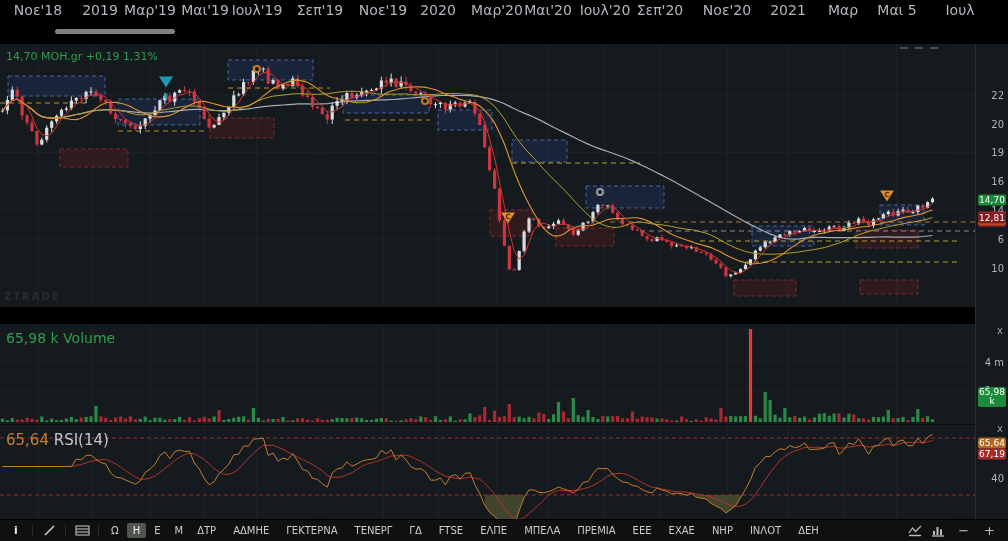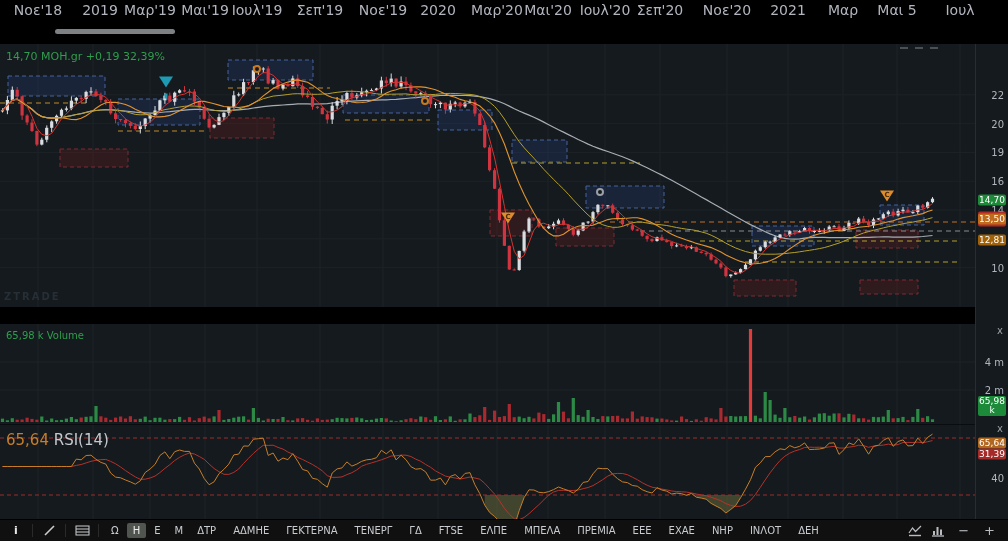--- a/index.html
+++ b/index.html
@@ -479,21 +479,21 @@
         <rect x="921.1" y="161.5" width="3.2" height="2.2" fill="#cf3440"></rect>
         <line x1="927.6" y1="157.4" x2="927.6" y2="164.5" stroke="#d9dde2"></line>
         <rect x="926.0" y="158.2" width="3.2" height="5.6" fill="#d9dde2"></rect>
         <line x1="932.5" y1="153.1" x2="932.5" y2="159.1" stroke="#d9dde2"></line>
         <rect x="930.9" y="154.7" width="3.2" height="3.5" fill="#d9dde2"></rect>
         <path d="M2.5 66.4L7.4 61.2L12.3 56.1L17.2 55.1L22.1 58.4L27.1 61.8L32.0 65.3L36.9 69.8L41.8 72.6L46.8 73.7L51.7 74.1L56.6 73.9L61.5 73.3L66.4 72.6L71.4 71.6L76.3 70.5L81.2 69.6L86.1 68.4L91.0 67.2L96.0 66.5L100.9 66.0L105.8 65.6L110.7 65.8L115.6 66.2L120.6 66.6L125.5 67.5L130.4 69.0L135.3 70.4L140.3 70.8L145.2 70.7L150.1 70.0L155.0 68.6L159.9 66.9L164.9 65.6L169.8 64.8L174.7 63.8L179.6 63.0L184.5 62.3L189.5 61.9L194.4 62.1L199.3 62.4L204.2 63.6L209.1 65.1L214.1 66.3L219.0 67.0L223.9 67.4L228.8 67.2L233.8 66.2L238.7 65.1L243.6 63.4L248.5 61.6L253.4 59.1L258.4 56.8L263.3 54.7L268.2 53.4L273.1 52.1L278.0 51.6L283.0 51.1L287.9 50.5L292.8 49.9L297.7 49.7L302.6 49.9L307.6 50.1L312.5 50.3L317.4 50.3L322.3 50.1L327.3 49.8L332.2 49.0L337.1 48.3L342.0 47.8L346.9 47.2L351.9 47.3L356.8 47.4L361.7 47.8L366.6 48.1L371.5 49.0L376.5 49.8L381.4 50.3L386.3 50.3L391.2 50.2L396.1 50.1L401.1 50.0L406.0 49.9L410.9 50.5L415.8 50.8L420.8 50.7L425.7 50.7L430.6 50.6L435.5 50.4L440.4 49.9L445.4 49.5L450.3 49.4L455.2 49.5L460.1 49.8L465.0 50.2L470.0 50.4L474.9 51.1L479.8 52.5L484.7 54.8L489.6 58.2L494.6 62.4L499.5 68.2L504.4 75.0L509.3 82.9L514.3 90.6L519.2 97.6L524.1 103.7L529.0 109.0L533.9 114.2L538.9 119.8L543.8 125.3L548.7 130.4L553.6 135.4L558.5 140.3L563.5 145.1L568.4 150.3L573.3 155.8L578.2 161.0L583.1 166.0L588.1 171.0L593.0 175.1L597.9 178.4L602.8 180.8L607.8 182.3L612.7 183.3L617.6 183.3L622.5 182.4L627.4 180.5L632.4 178.8L637.3 178.0L642.2 178.2L647.1 179.0L652.0 179.9L657.0 180.4L661.9 180.9L666.8 181.5L671.7 182.5L676.6 183.5L681.6 184.4L686.5 185.2L691.4 185.7L696.3 186.6L701.3 187.9L706.2 189.2L711.1 191.2L716.0 193.6L720.9 196.2L725.9 199.2L730.8 201.7L735.7 204.0L740.6 205.8L745.5 207.5L750.5 208.7L755.4 209.6L760.3 210.0L765.2 210.2L770.1 210.2L775.1 210.2L780.0 209.9L784.9 209.6L789.8 209.0L794.8 208.5L799.7 207.8L804.6 207.0L809.5 206.3L814.4 205.5L819.4 204.6L824.3 203.6L829.2 202.2L834.1 200.6L839.0 199.1L844.0 197.1L848.9 194.9L853.8 192.9L858.7 190.8L863.6 189.0L868.6 187.6L873.5 186.3L878.4 185.1L883.3 183.9L888.3 182.7L893.2 181.7L898.1 180.8L903.0 179.7L907.9 178.9L912.9 178.1L917.8 177.0L922.7 176.2L927.6 175.0L932.5 173.6" fill="none" stroke="#b5a02b" stroke-width="1"></path>
         <path d="M2.5 66.4L7.4 61.2L12.3 56.1L17.2 55.1L22.1 58.4L27.1 61.8L32.0 65.3L36.9 69.8L41.8 72.6L46.8 73.7L51.7 74.1L56.6 73.9L61.5 73.8L66.4 74.5L71.4 75.5L76.3 75.6L81.2 74.2L86.1 71.7L91.0 68.4L96.0 64.3L100.9 61.0L105.8 58.8L110.7 58.2L115.6 58.4L120.6 59.3L125.5 60.5L130.4 62.6L135.3 65.2L140.3 67.4L145.2 69.7L150.1 71.7L155.0 72.9L159.9 72.9L164.9 72.4L169.8 71.4L174.7 69.2L179.6 66.7L184.5 64.1L189.5 61.3L194.4 59.0L199.3 57.4L204.2 57.4L209.1 58.5L214.1 59.7L219.0 61.1L223.9 62.5L228.8 62.9L233.8 63.1L238.7 63.5L243.6 62.7L248.5 61.9L253.4 59.3L258.4 56.1L263.3 51.9L268.2 48.3L273.1 44.5L278.0 42.1L283.0 39.8L287.9 38.1L292.8 36.6L297.7 35.9L302.6 37.1L307.6 38.3L312.5 41.3L317.4 44.6L322.3 48.4L327.3 51.4L332.2 53.5L337.1 54.5L342.0 55.8L346.9 56.4L351.9 58.0L356.8 58.8L361.7 58.5L366.6 58.0L371.5 56.6L376.5 55.0L381.4 52.2L386.3 49.1L391.2 46.9L396.1 45.7L401.1 44.1L406.0 43.5L410.9 43.0L415.8 42.8L420.8 42.9L425.7 43.4L430.6 44.5L435.5 45.8L440.4 47.7L445.4 49.9L450.3 52.0L455.2 53.3L460.1 55.4L465.0 56.8L470.0 57.7L474.9 59.4L479.8 62.0L484.7 66.3L489.6 71.8L494.6 78.9L499.5 88.7L504.4 100.0L509.3 113.8L514.3 127.8L519.2 139.8L524.1 150.6L529.0 160.3L533.9 169.1L538.9 177.6L543.8 184.3L548.7 189.0L553.6 191.9L558.5 191.9L563.5 190.2L568.4 186.8L573.3 183.9L578.2 182.2L583.1 181.4L588.1 181.7L593.0 181.1L597.9 179.3L602.8 177.4L607.8 175.6L612.7 174.7L617.6 174.6L622.5 174.5L627.4 174.2L632.4 173.8L637.3 173.8L642.2 174.9L647.1 176.4L652.0 178.8L657.0 181.5L661.9 184.4L666.8 187.5L671.7 190.2L676.6 192.4L681.6 194.2L686.5 196.1L691.4 197.6L696.3 199.4L701.3 200.8L706.2 202.1L711.1 203.6L716.0 205.8L720.9 208.1L725.9 210.9L730.8 213.3L735.7 215.5L740.6 217.4L745.5 218.8L750.5 219.8L755.4 219.8L760.3 219.3L765.2 218.2L770.1 216.7L775.1 214.6L780.0 211.8L784.9 208.4L789.8 204.8L794.8 201.4L799.7 198.3L804.6 195.2L809.5 192.9L814.4 191.2L819.4 189.8L824.3 188.9L829.2 187.6L834.1 186.7L839.0 186.4L844.0 185.8L848.9 185.1L853.8 184.4L858.7 183.3L863.6 182.8L868.6 182.3L873.5 181.3L878.4 180.3L883.3 179.0L888.3 177.7L893.2 176.8L898.1 175.1L903.0 173.6L907.9 172.7L912.9 171.8L917.8 170.7L922.7 169.6L927.6 167.6L932.5 165.9" fill="none" stroke="#e2932f" stroke-width="1.1"></path>
         <path d="M2.5 66.4L7.4 61.2L12.3 56.1L17.2 55.1L22.1 56.4L27.1 62.0L32.0 72.3L36.9 84.4L41.8 90.4L46.8 91.7L51.7 89.4L56.6 82.2L61.5 74.7L66.4 69.9L71.4 64.7L76.3 60.2L81.2 57.5L86.1 53.3L91.0 51.0L96.0 50.6L100.9 50.8L105.8 53.3L110.7 58.8L115.6 64.5L120.6 69.5L125.5 74.9L130.4 78.0L135.3 80.5L140.3 82.0L145.2 80.9L150.1 78.2L155.0 73.6L159.9 67.1L164.9 61.4L169.8 58.0L174.7 53.6L179.6 51.1L184.5 50.1L189.5 47.5L194.4 49.7L199.3 54.0L204.2 60.9L209.1 69.8L214.1 75.7L219.0 78.1L223.9 76.6L228.8 71.4L233.8 64.0L238.7 58.3L243.6 50.7L248.5 44.5L253.4 38.2L258.4 32.0L263.3 28.6L268.2 28.9L273.1 31.3L278.0 36.1L283.0 40.1L287.9 40.8L292.8 40.4L297.7 39.7L302.6 42.5L307.6 45.2L312.5 52.3L317.4 57.8L322.3 62.5L327.3 68.1L332.2 67.8L337.1 66.1L342.0 62.6L346.9 55.9L351.9 53.9L356.8 52.5L361.7 50.5L366.6 49.9L371.5 48.1L376.5 46.4L381.4 43.5L386.3 41.6L391.2 38.7L396.1 38.2L401.1 38.4L406.0 38.9L410.9 42.1L415.8 43.9L420.8 46.9L425.7 49.6L430.6 52.8L435.5 55.4L440.4 57.7L445.4 61.1L450.3 61.0L455.2 60.6L460.1 61.5L465.0 59.8L470.0 59.4L474.9 62.2L479.8 66.8L484.7 78.0L489.6 95.1L494.6 113.9L499.5 137.7L504.4 162.3L509.3 187.1L514.3 207.4L519.2 215.0L524.1 211.5L529.0 198.7L533.9 186.0L538.9 180.0L543.8 179.2L548.7 181.2L553.6 182.3L558.5 180.8L563.5 179.9L568.4 180.5L573.3 183.3L578.2 185.8L583.1 185.2L588.1 183.4L593.0 177.7L597.9 171.3L602.8 167.0L607.8 162.9L612.7 163.1L617.6 166.7L622.5 171.4L627.4 176.4L632.4 180.6L637.3 183.4L642.2 186.3L647.1 189.8L652.0 192.7L657.0 194.3L661.9 195.4L666.8 196.2L671.7 197.4L676.6 199.5L681.6 200.9L686.5 202.5L691.4 202.8L696.3 204.3L701.3 206.0L706.2 207.5L711.1 210.7L716.0 213.6L720.9 217.2L725.9 222.7L730.8 226.4L735.7 228.7L740.6 229.1L745.5 226.3L750.5 222.5L755.4 217.0L760.3 211.5L765.2 205.8L770.1 201.4L775.1 198.0L780.0 194.8L784.9 193.1L789.8 190.5L794.8 189.3L799.7 188.4L804.6 186.7L809.5 186.7L814.4 186.3L819.4 186.3L824.3 186.8L829.2 185.6L834.1 184.5L839.0 184.5L844.0 183.9L848.9 183.0L853.8 182.3L858.7 179.2L863.6 177.6L868.6 178.3L873.5 177.2L878.4 177.2L883.3 175.3L888.3 171.9L893.2 170.9L898.1 169.1L903.0 167.9L907.9 168.1L912.9 167.3L917.8 165.9L922.7 165.4L927.6 162.9L932.5 159.6" fill="none" stroke="#d3342f" stroke-width="1"></path>
       </svg>
     <div class="watermark">ZTRADE</div>
-    <div class="legend green">14,70 MOH.gr +0,19 32,39%</div>
+    <div class="legend green">14,70 MOH.gr +0,19 1,31%</div>
     <div id="markers">
         <div class="marker tri" style="left:166px;top:38px;border-top-color:#1f9ab5">
           <span class="funnelstem" style="background:#1f9ab5"></span>
         </div>
         <div class="marker ring" style="left:257px;top:25px;border-color:#c8791e"></div>
         <div class="marker ring" style="left:425px;top:57px;border-color:#c8791e"></div>
         <div class="marker ring" style="left:600px;top:148px;border-color:#9aa0a6"></div>
         <div class="marker tri" style="left:508px;top:174px;border-top-color:#e08c2a">
           <span class="glyph">C</span>
         </div>
@@ -733,21 +733,21 @@
         <rect x="891.6" y="94.3" width="3.2" height="3.7" fill="#a82a30"></rect>
         <rect x="896.5" y="94.1" width="3.2" height="3.9" fill="#2c8a46"></rect>
         <rect x="901.4" y="92.9" width="3.2" height="5.1" fill="#2c8a46"></rect>
         <rect x="906.3" y="96.1" width="3.2" height="1.9" fill="#a82a30"></rect>
         <rect x="911.3" y="92.9" width="3.2" height="5.1" fill="#2c8a46"></rect>
         <rect x="916.2" y="85.0" width="3.2" height="13.0" fill="#2c8a46"></rect>
         <rect x="921.1" y="93.8" width="3.2" height="4.2" fill="#a82a30"></rect>
         <rect x="926.0" y="92.2" width="3.2" height="5.8" fill="#2c8a46"></rect>
         <rect x="930.9" y="95.3" width="3.2" height="2.7" fill="#2c8a46"></rect>
       </svg>
-    <div class="legend green" style="font-size:10px">65,98 k Volume</div>
+    <div class="legend green" style="font-size:14px">65,98 k Volume</div>
   </div>
 
   <div class="pane" id="rsi-pane">
     <svg id="rsi-svg" width="975" height="95">
         <line x1="38" y1="0" x2="38" y2="95" stroke="#1c2327"></line>
         <line x1="93" y1="0" x2="93" y2="95" stroke="#1c2327"></line>
         <line x1="150" y1="0" x2="150" y2="95" stroke="#1c2327"></line>
         <line x1="205" y1="0" x2="205" y2="95" stroke="#1c2327"></line>
         <line x1="257" y1="0" x2="257" y2="95" stroke="#1c2327"></line>
         <line x1="320" y1="0" x2="320" y2="95" stroke="#1c2327"></line>
@@ -780,28 +780,28 @@
       <span class="tick" style="top:51px">22</span>
       <span class="tick" style="top:80px">20</span>
       <span class="tick" style="top:108px">19</span>
       <span class="tick" style="top:137px">16</span>
       <span class="tick" style="top:166px">14</span>
       <span class="tick" style="top:195px">6</span>
       <span class="tick" style="top:224px">10</span>
       <span class="pxlabel" style="top:156px;background:#1d8a3a">14,70</span>
       <span class="pxunder" style="top:175px;background:#b02a28"></span>
       <span class="pxlabel" style="top:175px;background:#c06a1c">13,50</span>
-      <span class="pxlabel" style="top:196px;background:#a16207">12,81</span>
+      <span class="pxlabel" style="top:174px;background:#7f1d1d">12,81</span>
       <span class="closex" style="top:287px">x</span>
       <span class="tick" style="top:318px">4 m</span>
       <span class="tick" style="top:346px">2 m</span>
-      <span class="pxlabel" style="top:362px;background:#1d8a3a">65,98 k</span>
+      <span class="pxlabel" style="top:353px;background:#1d8a3a">65,98 k</span>
       <span class="closex" style="top:385px">x</span>
       <span class="pxlabel" style="top:399px;background:#b06820">65,64</span>
-      <span class="pxlabel" style="top:410px;background:#a62a28">31,39</span>
+      <span class="pxlabel" style="top:410px;background:#a62a28">67,19</span>
       <span class="tick" style="top:434px">40</span>
     </div>
 
   <div id="toolbar">
     <span class="tb-tool" style="color:#e8e8e8;font-weight:bold;font-size:11px">i</span>
     <span class="sep"></span>
     <span class="tb-tool">
       <svg width="13" height="13">
           <line x1="2" y1="11" x2="11" y2="2" stroke="#c9cdd1" stroke-width="1.6"></line>
         </svg>

